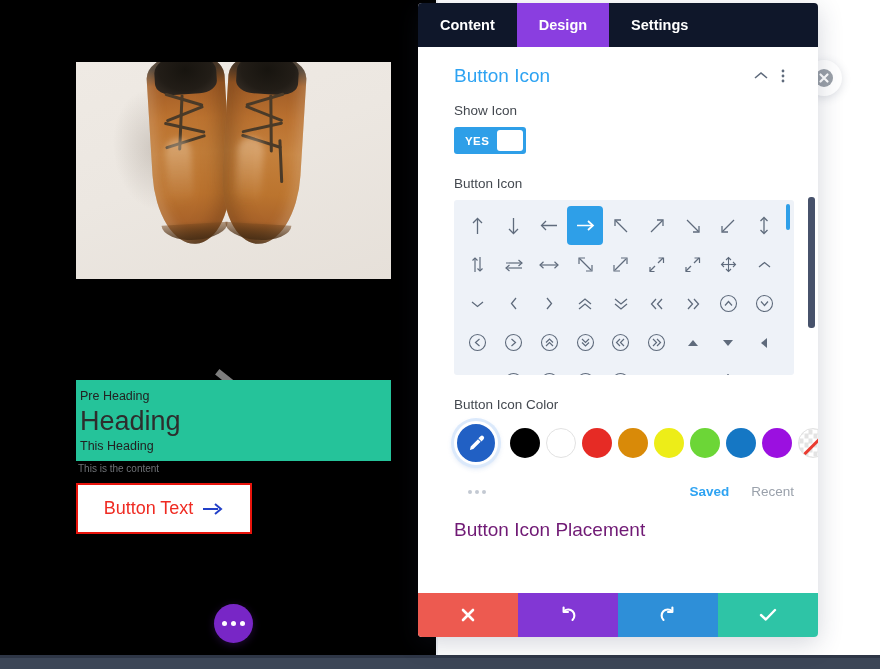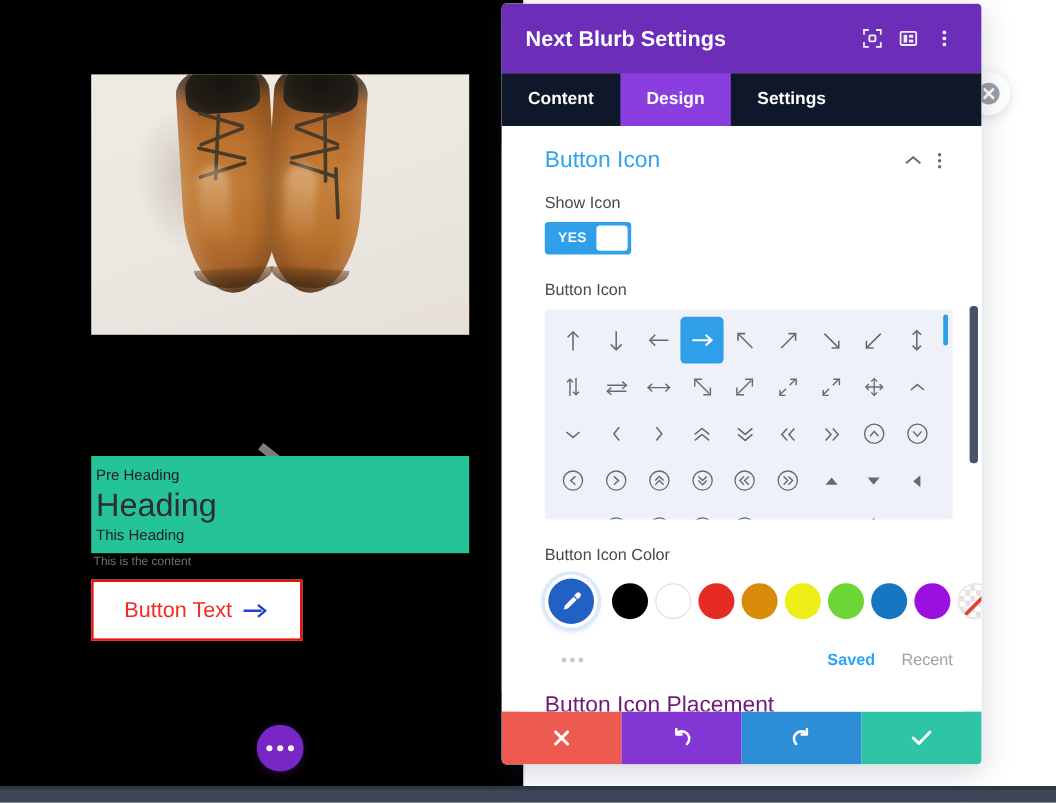--- a/index.html
+++ b/index.html
@@ -249,45 +249,20 @@
 
 <div class="close-fab">
   <svg width="20" height="20" viewBox="0 0 20 20">
     <circle cx="10" cy="10" r="9" fill="#9aa0a8"></circle>
     <path d="M6.5 6.5 L13.5 13.5 M13.5 6.5 L6.5 13.5" stroke="#ffffff" stroke-width="2.2" stroke-linecap="round"></path>
   </svg>
 </div>
 
 <div class="panel">
 
-  <div class="panel-header">
-    <div class="panel-title">Next Blurb Settings</div>
-
-    <div class="hdr-icon">
-      <svg width="16" height="16" viewBox="0 0 16 16">
-        <path d="M1 5V1h4 M11 1h4v4 M15 11v4h-4 M5 15H1v-4" fill="none" stroke="#fff" stroke-width="1.5"></path>
-        <rect x="5.5" y="5.5" width="5" height="5" rx="1" fill="none" stroke="#fff" stroke-width="1.6"></rect>
-      </svg>
-    </div>
-    <div class="hdr-icon">
-      <svg width="16" height="16" viewBox="0 0 16 16">
-        <rect x="1.5" y="2.5" width="13" height="11" rx="1" fill="none" stroke="#fff" stroke-width="1.5"></rect>
-        <rect x="4" y="5" width="3" height="6.5" fill="#fff"></rect>
-        <rect x="8.5" y="5" width="3.5" height="2.4" fill="#fff"></rect>
-        <rect x="8.5" y="9" width="3.5" height="2.4" fill="#fff"></rect>
-      </svg>
-    </div>
-    <div class="hdr-icon">
-      <svg width="4" height="16" viewBox="0 0 4 16">
-        <circle cx="2" cy="3" r="1.6" fill="#fff"></circle>
-        <circle cx="2" cy="8" r="1.6" fill="#fff"></circle>
-        <circle cx="2" cy="13" r="1.6" fill="#fff"></circle>
-      </svg>
-    </div>
-  </div>
 
   <div class="panel-tabs">
     <div class="tab">Content</div>
     <div class="tab active">Design</div>
     <div class="tab">Settings</div>
   </div>
 
   <div class="panel-body">
     <div class="panel-scroll">
 

